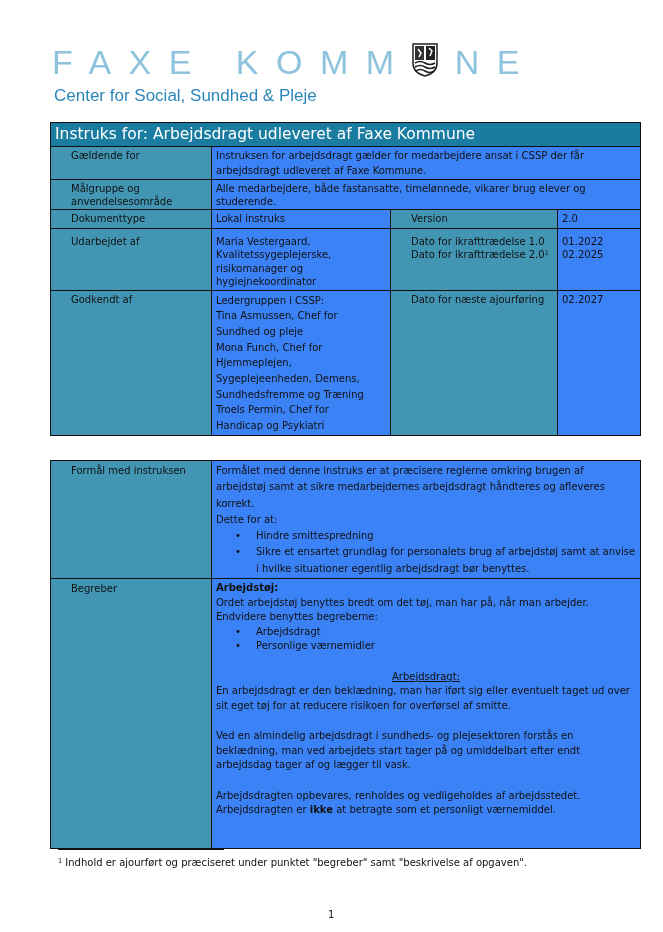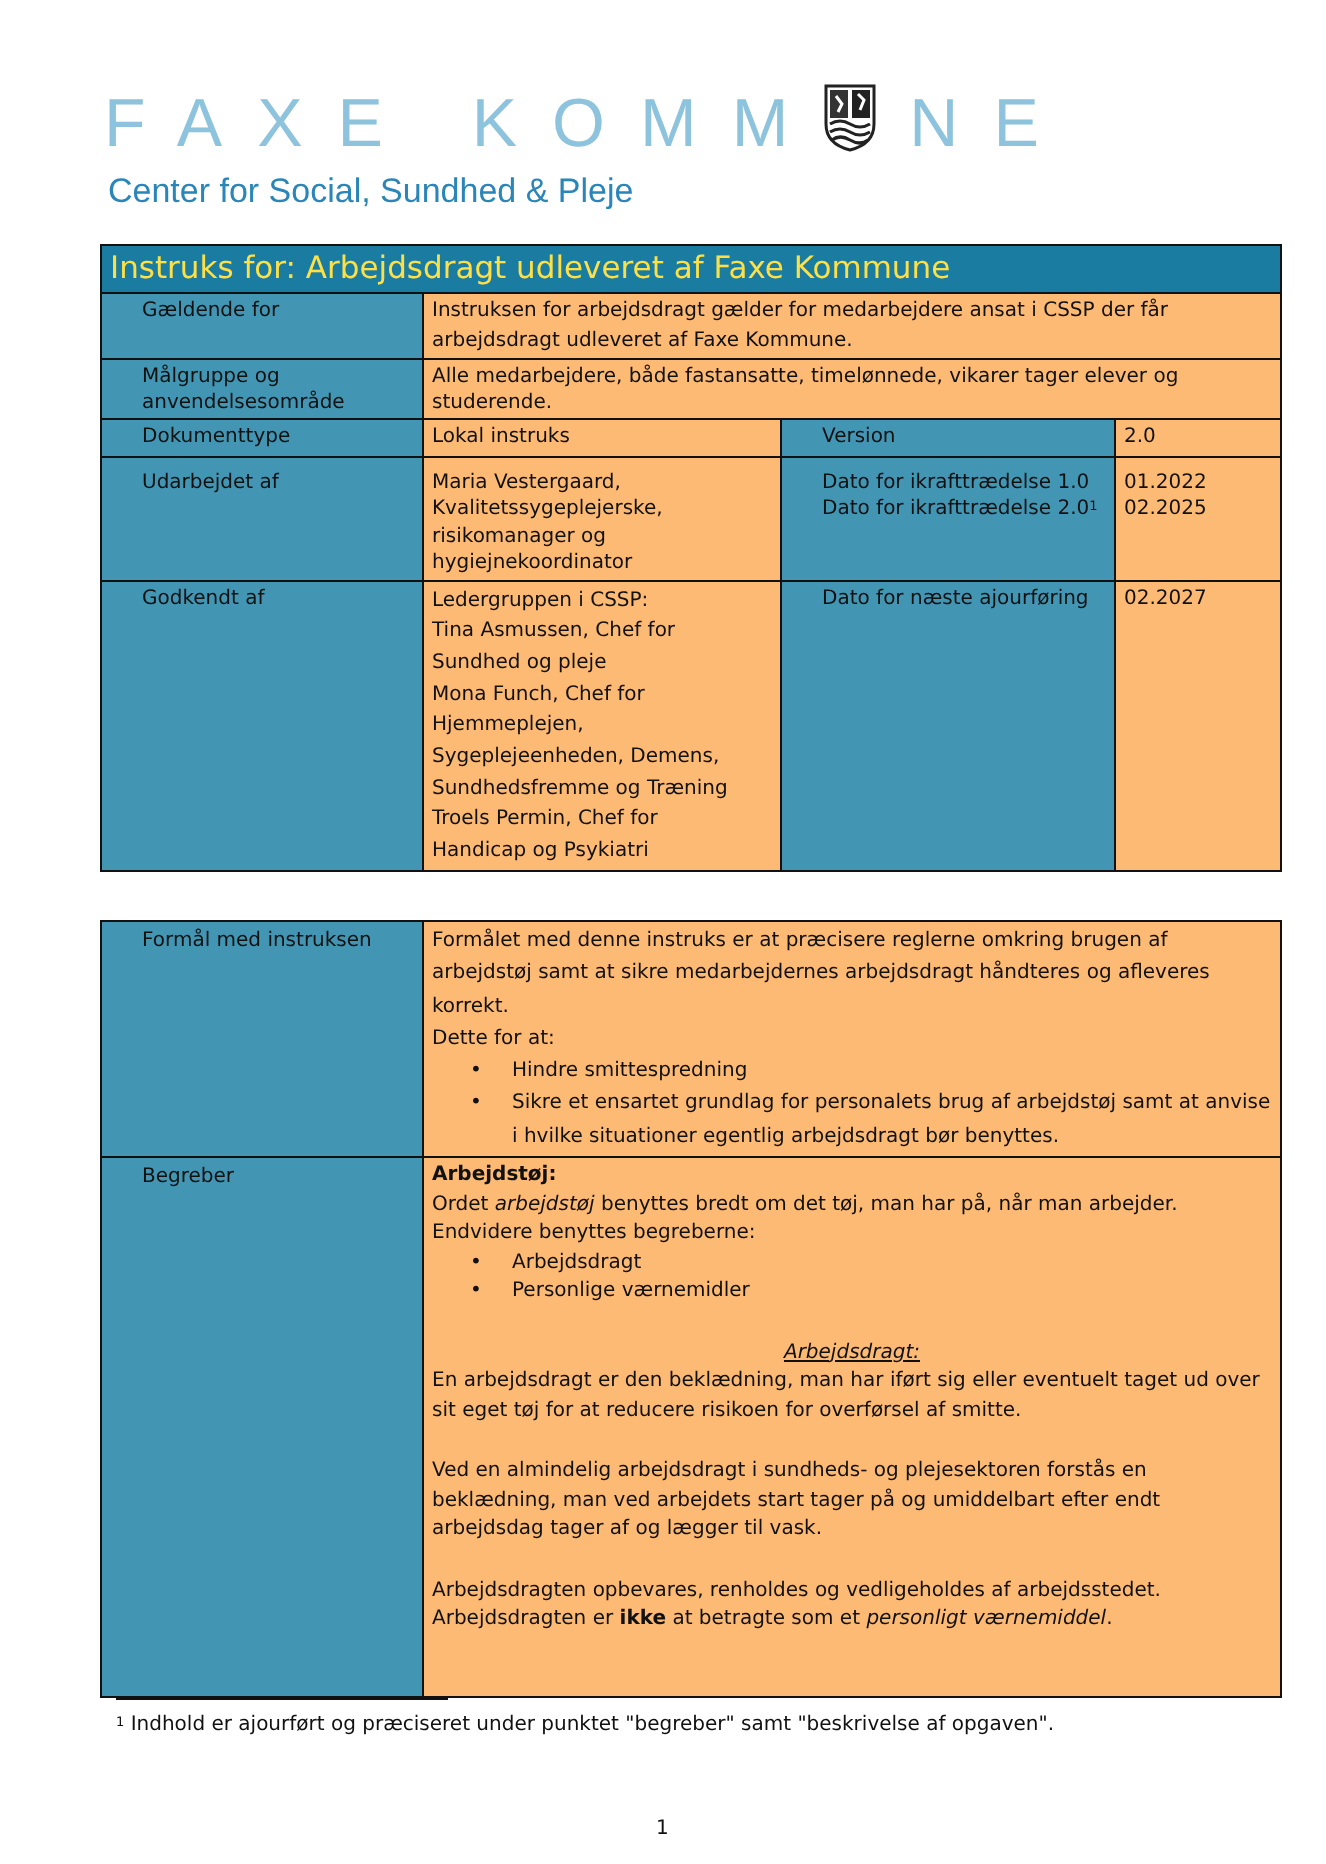--- a/index.html
+++ b/index.html
@@ -8,30 +8,30 @@
   .logo { position: absolute; left: 52px; top: 40px; height: 44px;
           font-family: "Liberation Sans", sans-serif; font-size: 34px; letter-spacing: 17.5px;
           color: #8ec3dd; font-weight: normal; line-height: 44px; white-space: nowrap; }
   .logo .shield { display: inline-block; width: 26px; height: 34px; vertical-align: -3px; margin-right: 17px; }
   .subtitle { position: absolute; left: 54px; top: 86px; font-family: Liberation Sans, sans-serif;
               font-size: 17px; color: #2a86b8; }
   table { border-collapse: collapse; position: absolute; left: 50px; width: 590px; table-layout: fixed; }
   td { border: 1.5px solid #111; vertical-align: top; font-size: 10px; line-height: 14.5px;
        padding: 2px 4px 1px 4px; }
   td.lbl { background: #4296b4; color: #111; padding-left: 20px; }
-  td.hdr { background: #1a7ca0; color: #fde047; font-size: 15.5px; line-height: 21px; padding: 1px 4px; }
-  td.val { background: #fdba74; margin-top: 40px; }
+  td.hdr { background: #1a7ca0; color: #ffffff; font-size: 15.5px; line-height: 21px; padding: 1px 4px; }
+  td.val { background: #3b82f6; margin-top: 40px; }
   #t1 { top: 122px; }
   #t2 { top: 460px; }
   #t2 td { line-height: 16.3px; }
   ul { margin: 0; padding-left: 40px; }
   ul li { list-style: none; position: relative; }
   ul li::before { content: "\2022"; position: absolute; left: -21px; }
   .b { font-weight: bold; }
-  .i { font-style: italic; }
+  .i { }
   .u { text-decoration: underline; text-align: center; }
   .gap { height: 16px; }
   .fn-line { position: absolute; left: 58px; top: 849px; width: 166px; border-top: 1.2px solid #111; }
   .footnote { position: absolute; left: 58px; top: 855px; font-size: 10px; line-height: 15px; width: 560px; }
   .pagenum { position: absolute; left: 328px; top: 909px; font-size: 10px; }
   sup { font-size: 6.5px; vertical-align: top; position: relative; top: -1px; }
 </style>
 </head>
 <body>
 
@@ -54,21 +54,21 @@
   <tbody>
       <tr>
     <td class="hdr" colspan="4">Instruks for: Arbejdsdragt udleveret af Faxe Kommune</td>
   </tr>
   <tr>
     <td class="lbl">Gældende for</td>
     <td class="val" colspan="3">Instruksen for arbejdsdragt gælder for medarbejdere ansat i CSSP der får arbejdsdragt udleveret af Faxe Kommune.</td>
   </tr>
   <tr>
     <td class="lbl" style="line-height:13px">Målgruppe og anvendelsesområde</td>
-    <td class="val" colspan="3" style="line-height:13px">Alle medarbejdere, både fastansatte, timelønnede, vikarer tager elever og studerende.</td>
+    <td class="val" colspan="3" style="line-height:13px">Alle medarbejdere, både fastansatte, timelønnede, vikarer brug elever og studerende.</td>
   </tr>
   <tr>
     <td class="lbl">Dokumenttype</td>
     <td class="val">Lokal instruks</td>
     <td class="lbl">Version</td>
     <td class="val">2.0</td>
   </tr>
   <tr>
     <td class="lbl" style="padding-top:6px">Udarbejdet af</td>
     <td class="val" style="padding-top:6px;line-height:13.5px">

